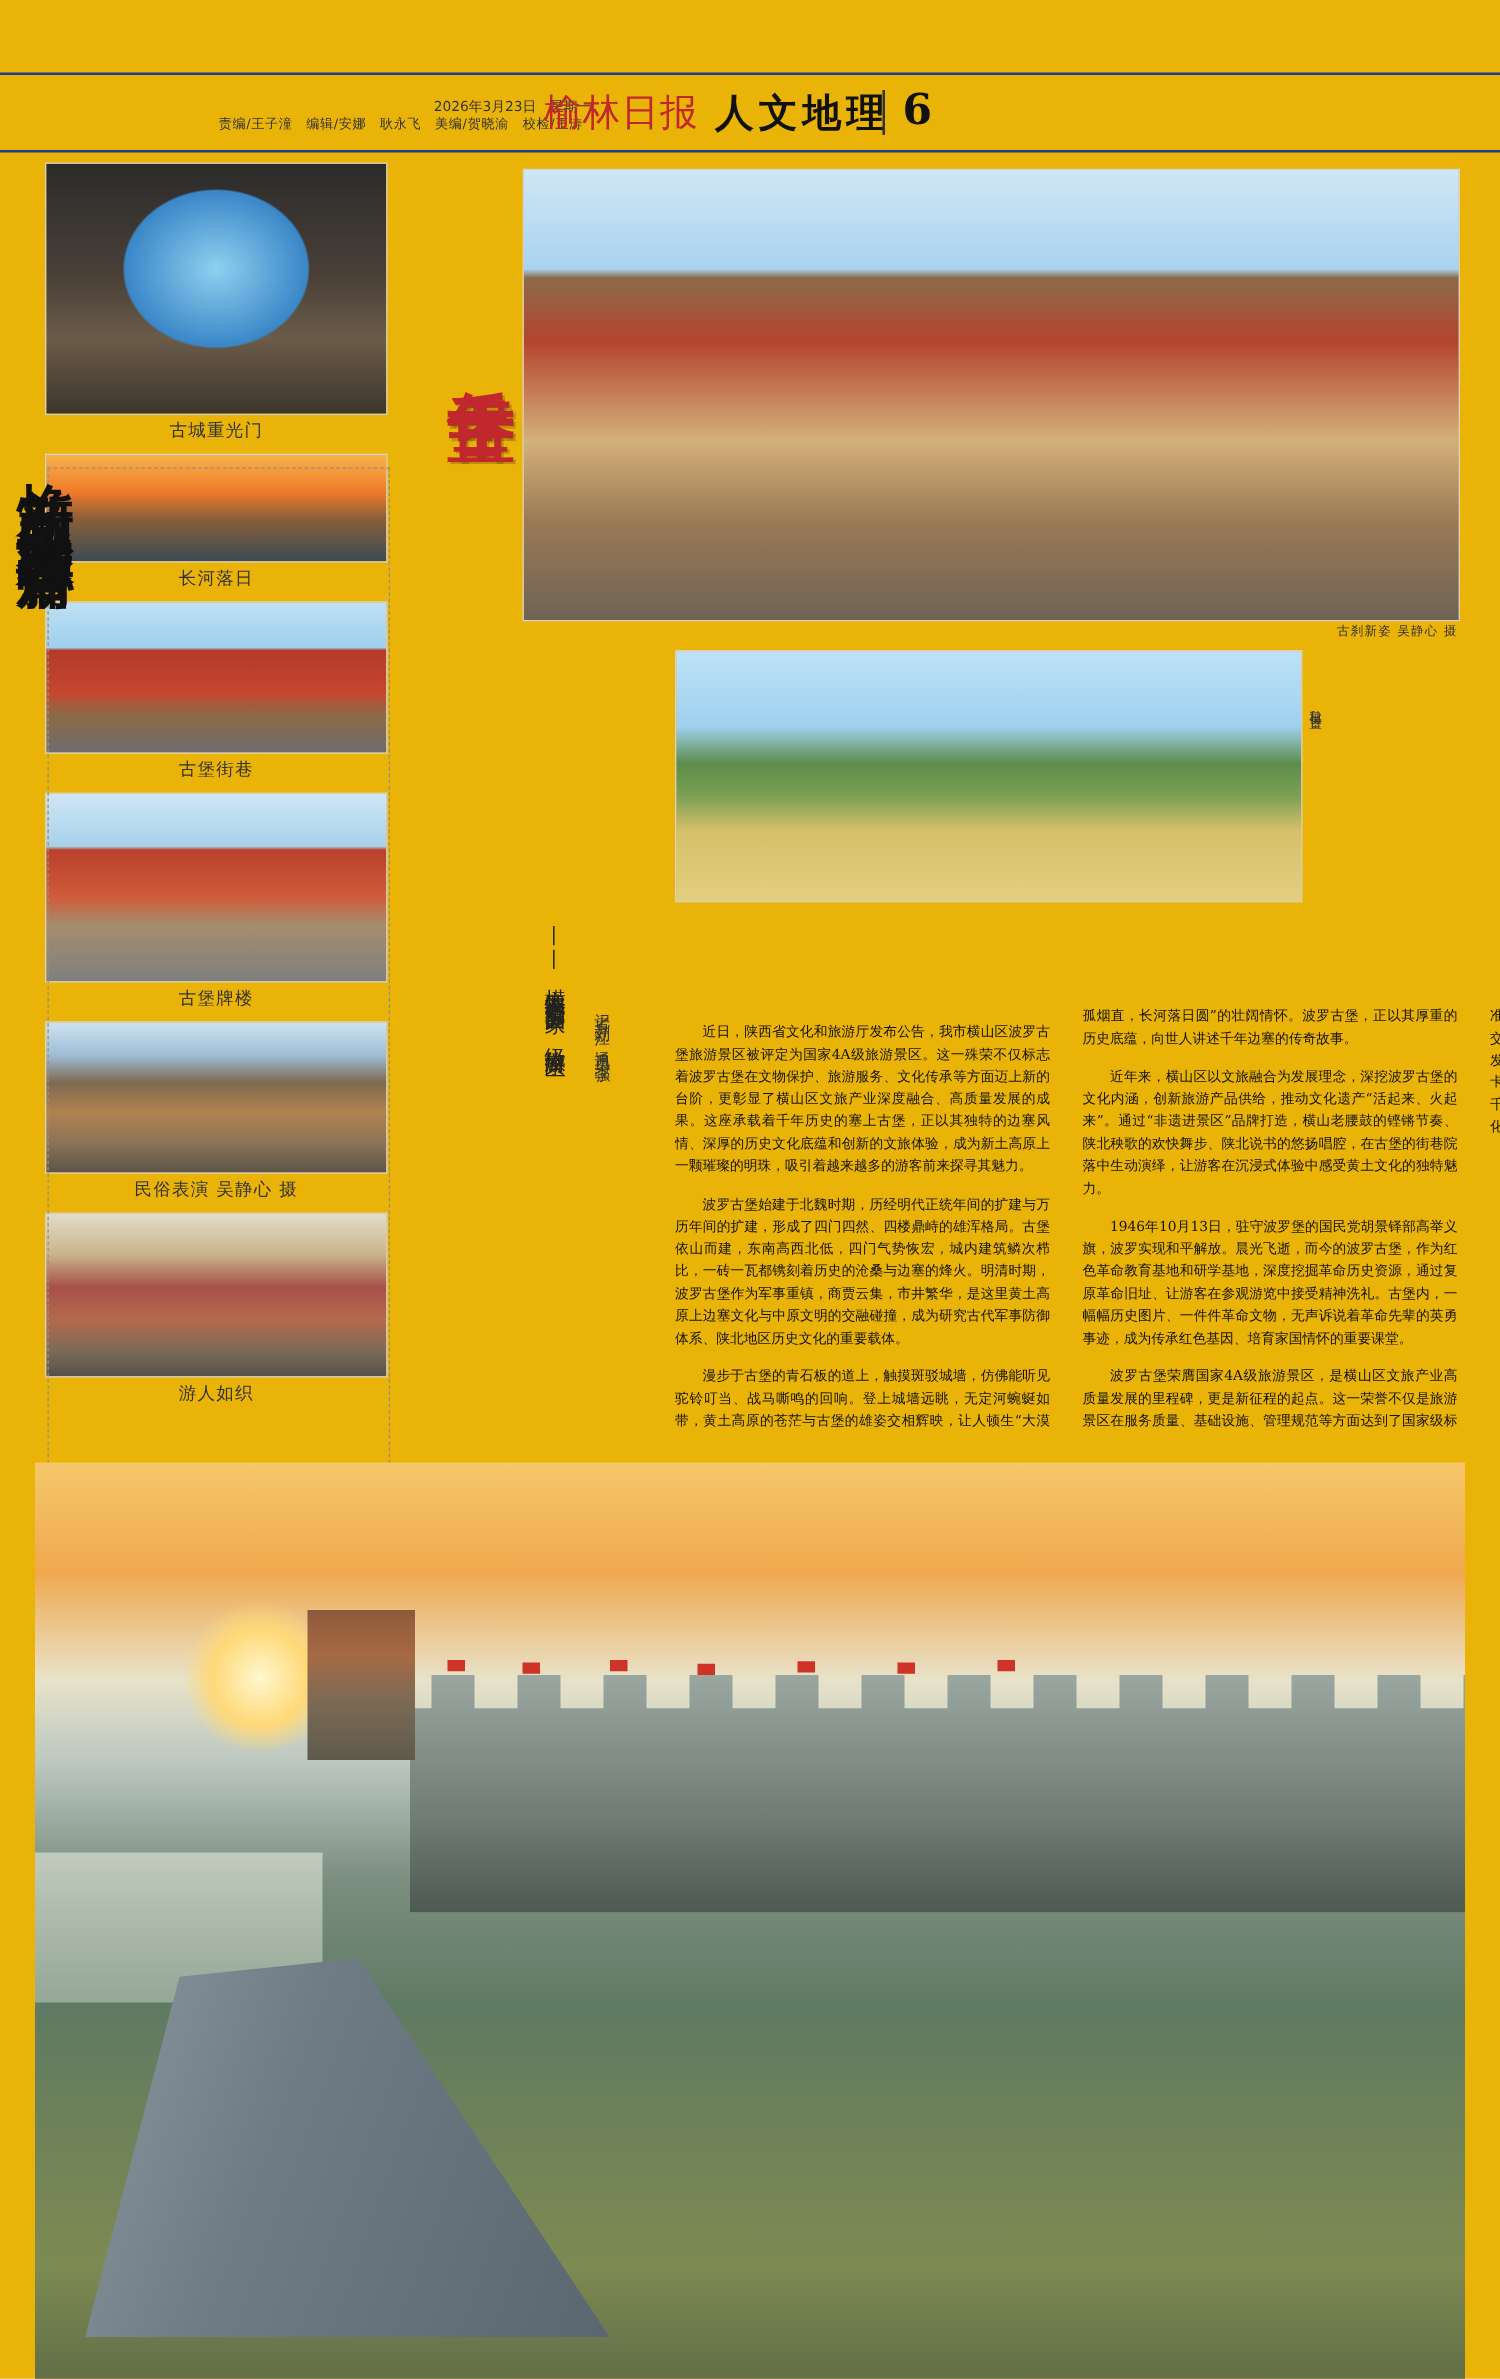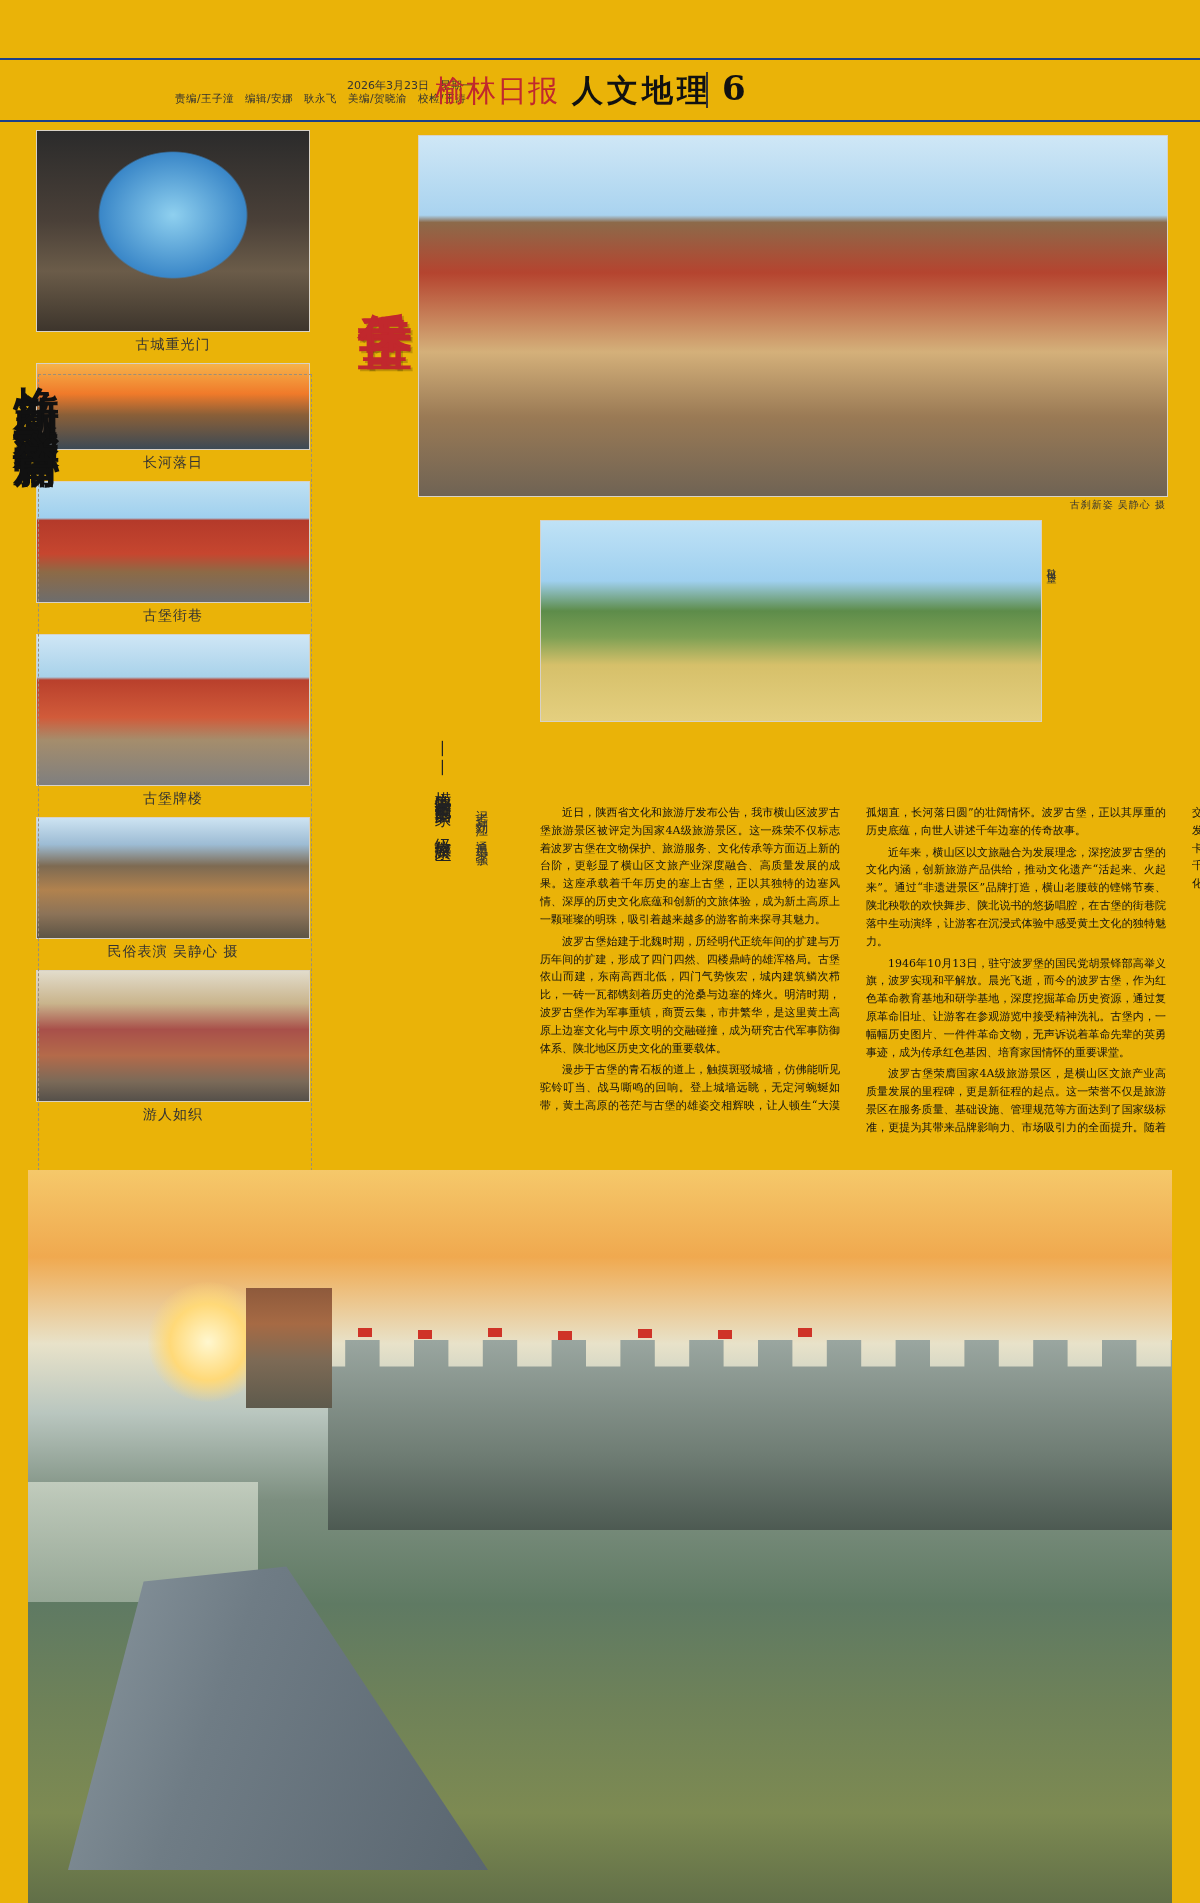--- a/index.html
+++ b/index.html
@@ -149,21 +149,21 @@
     font-size:27px;font-weight:bold;color:#c1282d;letter-spacing:4px;
     padding:0 14px;white-space:nowrap;
     font-family:"DejaVu Serif", serif;
   }
   .art-cols{
     position:absolute;left:0;top:56px;width:626px;height:344px;
     column-count:2;column-gap:26px;
     font-size:11px;line-height:1.62;text-align:justify;color:#111;
     font-family:"DejaVu Serif", serif;
   }
-  .art-cols p{margin:0 0 4px 0;text-indent:2em;}
+  .art-cols p{margin:13px 0 4px 0;text-indent:2em;}
   .art-cols p.credit{text-align:right;text-indent:0;margin-top:6px;}
 
   
   .pano{
     position:absolute;left:28px;top:1170px;width:1144px;height:869px;
     overflow:hidden;
     background:
       linear-gradient(180deg,
         #f5c86a 0%, #f0a94f 10%, #e8e2c9 20%,
         #b9c6bf 28%, #7d8f80 38%, #5f7a63 50%,

